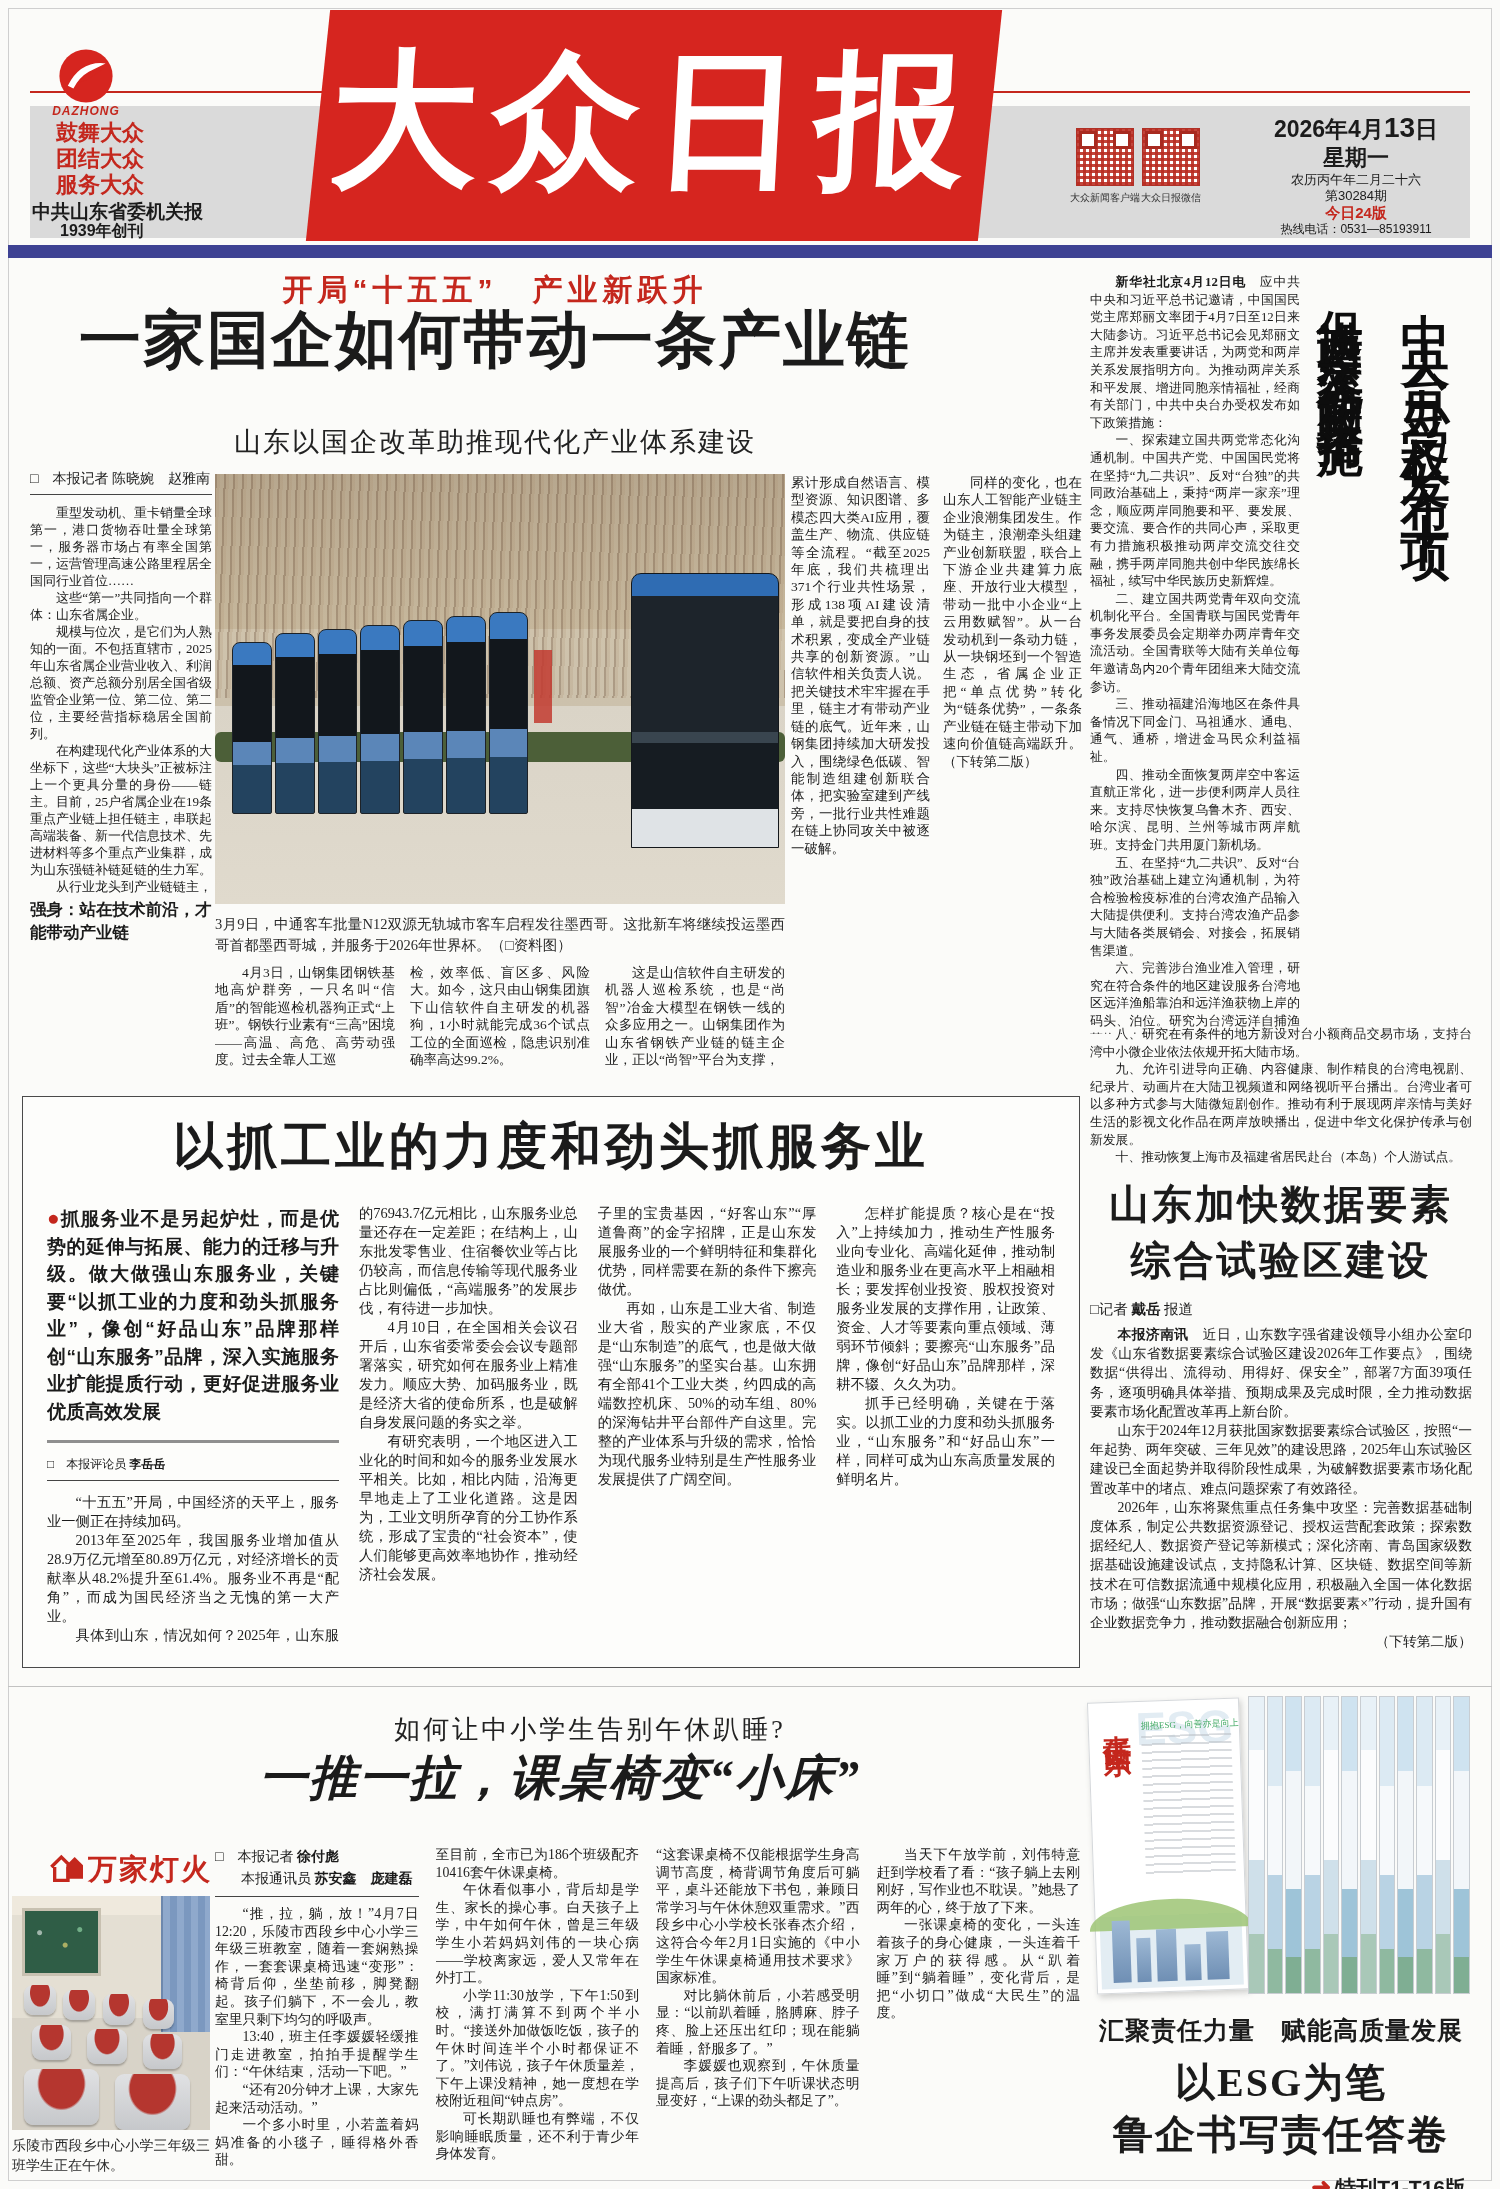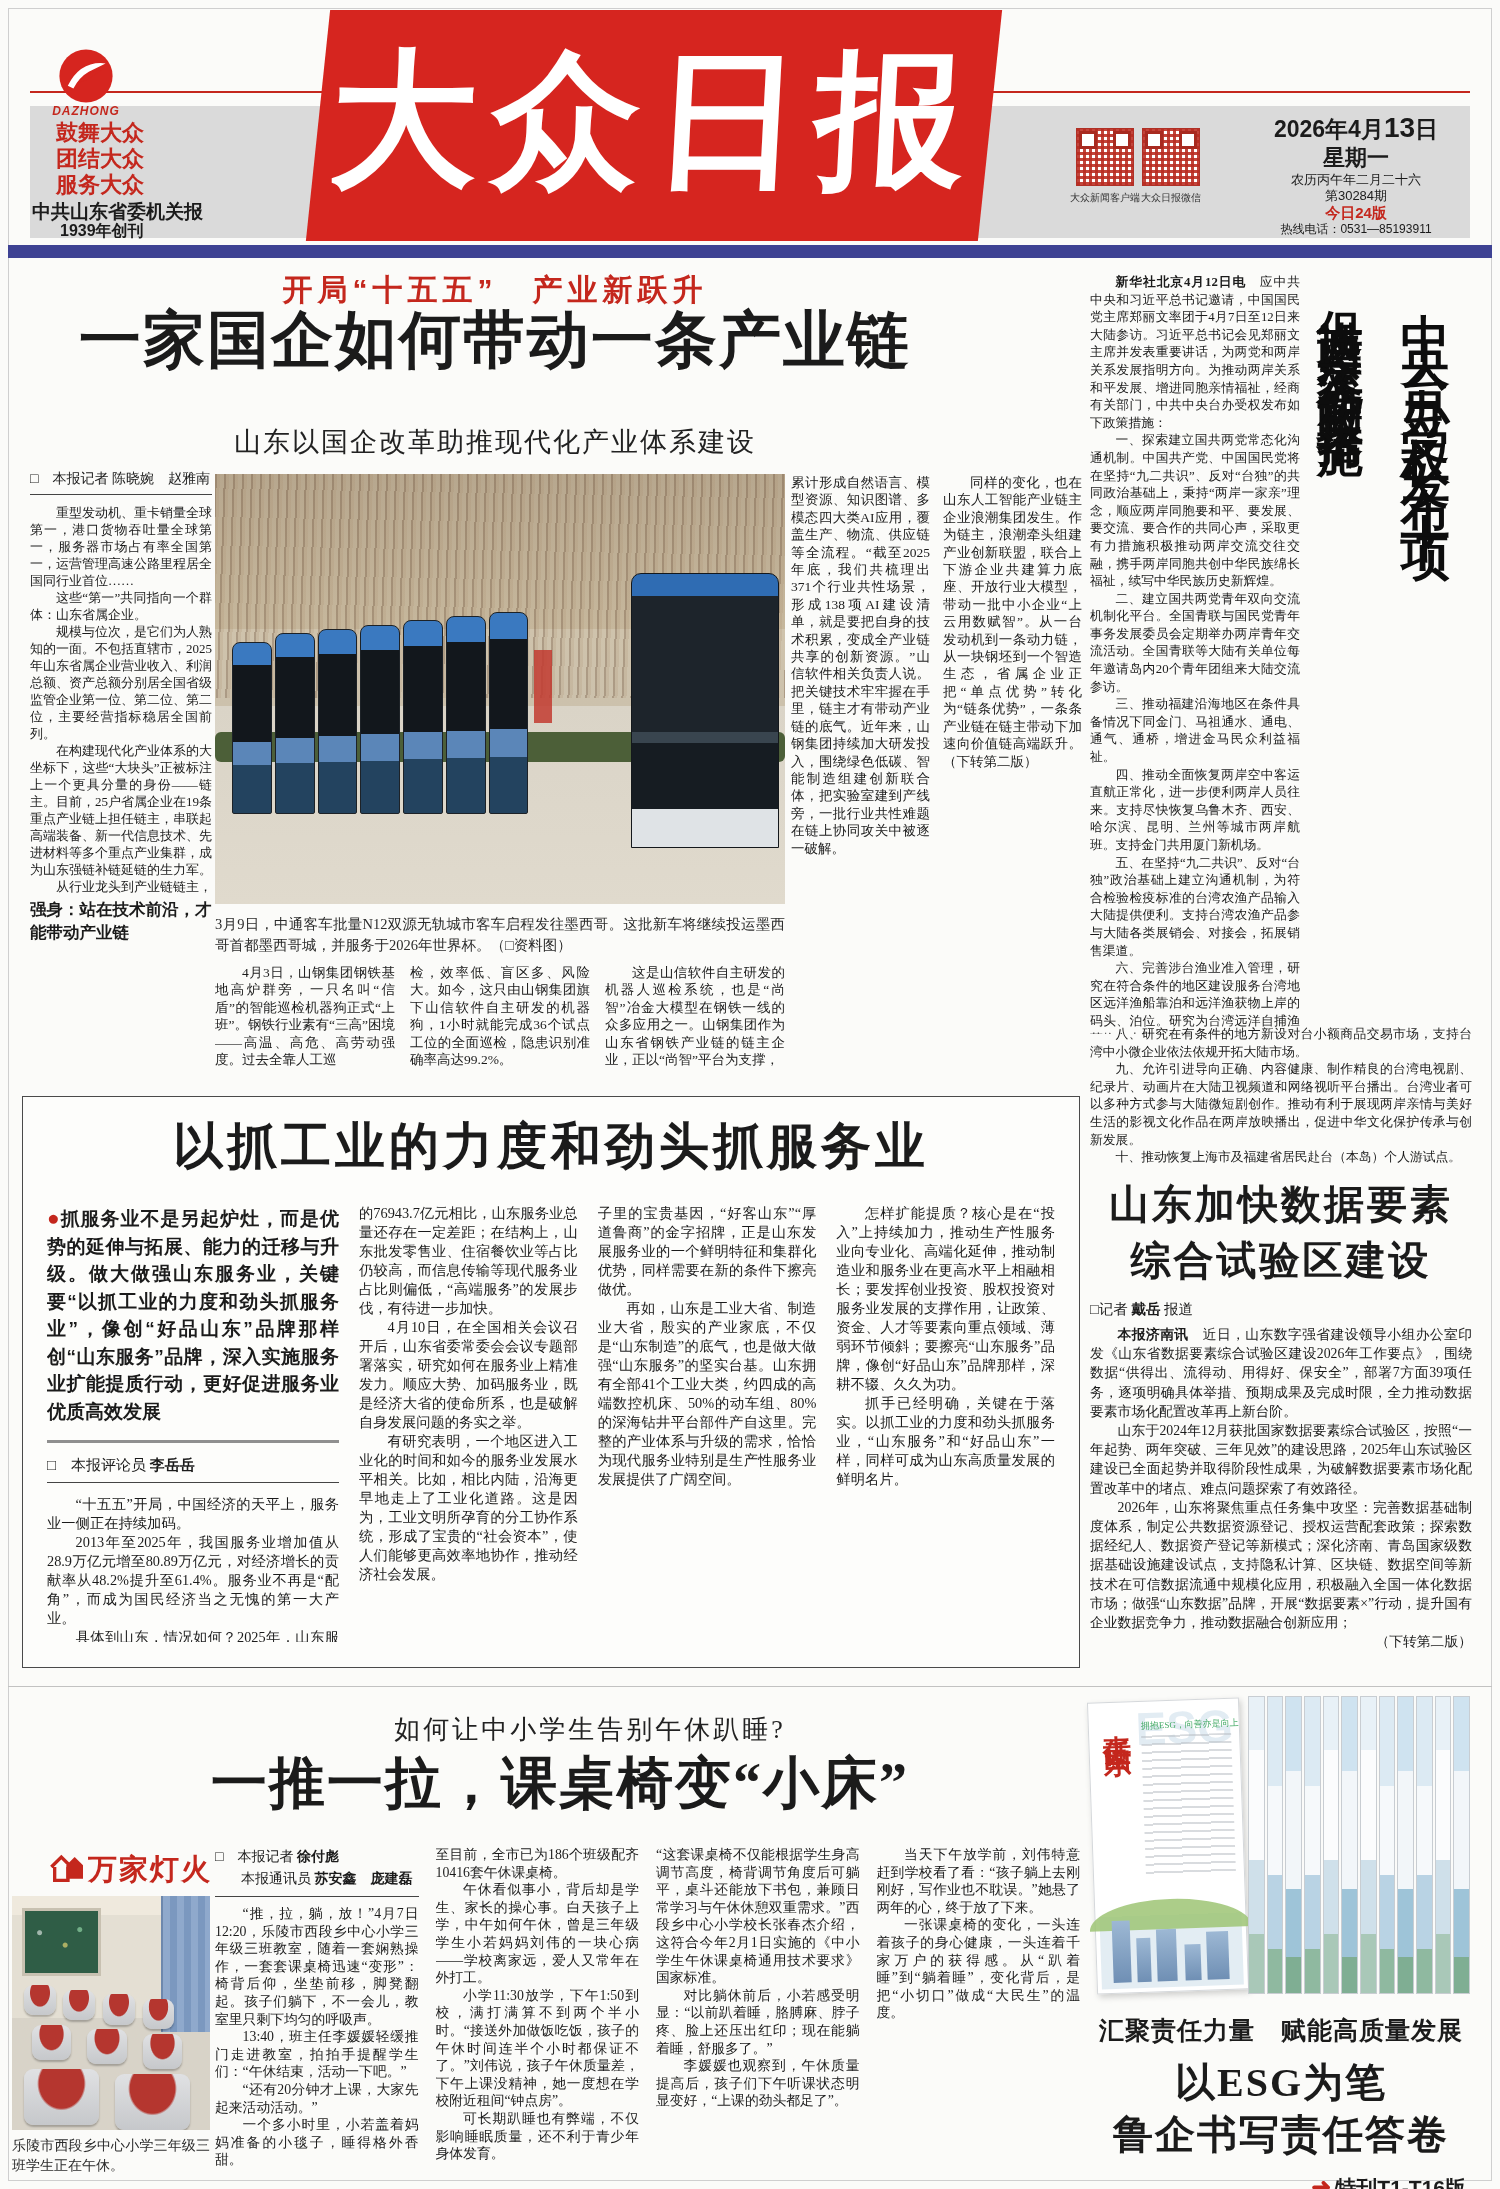--- a/index.html
+++ b/index.html
@@ -69,21 +69,21 @@
   .comm-lead { font-size:19px; line-height:27.5px; font-weight:bold;
                font-family:"Liberation Sans","DejaVu Sans",sans-serif; text-align:justify; }
   .comm-rule { height:3px; background:#8f8f8f; margin:15px 0 13px 0; }
   .commtext { font-size:14.3px; line-height:19px; }
 
   
   .data-headline { font-size:40px; font-weight:900; line-height:56px; letter-spacing:3px; }
 
   
   .nap-kicker { font-size:26px; letter-spacing:3px; color:#222; }
-  .nap-headline { font-size:56px; font-weight:900; letter-spacing:2px; }
+  .nap-headline { font-size:48px; font-weight:900; letter-spacing:2px;font-style:italic; }
   .brand { color:#c4271d; font-weight:900; font-size:29px; letter-spacing:2px; }
 
   
   .photo-class { background:linear-gradient(180deg,#efe9dd 0 8%, #e4dfd3 8% 52%, #d8d3c8 52% 100%); overflow:hidden; }
   .board { position:absolute; left:5%; top:5%; width:40%; height:29%; background:#2f5d46; border:3px solid #c8c1b1;
      background-image:radial-gradient(circle at 20% 35%, rgba(255,255,255,.55) 0 2px, transparent 3px),
        radial-gradient(circle at 55% 55%, rgba(255,230,120,.6) 0 2px, transparent 3px),
        radial-gradient(circle at 75% 30%, rgba(180,255,200,.5) 0 2px, transparent 3px); }
   .curtain { position:absolute; right:0; top:0; width:25%; height:58%; border-left:2px solid #6d88ad;
      background:repeating-linear-gradient(90deg,#8fa9cc 0 7px,#7b98bf 7px 14px); }
@@ -239,21 +239,21 @@
 </div>
 
 <div class="abs comm-box clip">
   <div class="sans comm-headline ctr">以抓工业的力度和劲头抓服务业</div>
   <div style="display:flex;gap:20px;margin-top:24px;height:438px;">
     <div style="width:292px;flex:none;" class="clip">
       <div class="comm-lead">
         <span class="red" style="font-size:21px;">●</span><span>抓服务业不是另起炉灶，而是优势的延伸与拓展、能力的迁移与升级。做大做强山东服务业，关键要“以抓工业的力度和劲头抓服务业”，像创“好品山东”品牌那样创“山东服务”品牌，深入实施服务业扩能提质行动，更好促进服务业优质高效发展</span>
       </div>
       <div class="comm-rule"></div>
-      <div style="font-size:15px;border-bottom:1px solid #444;padding-bottom:7px;">
+      <div style="font-size:12px;border-bottom:1px solid #444;padding-bottom:7px;">
         <span>□　本报评论员</span>
         <b>李岳岳</b>
       </div>
       <div class="commtext just" style="margin-top:12px;">
         <p class="bp">“十五五”开局，中国经济的天平上，服务业一侧正在持续加码。</p>
         <p class="bp">2013年至2025年，我国服务业增加值从28.9万亿元增至80.89万亿元，对经济增长的贡献率从48.2%提升至61.4%。服务业不再是“配角”，而成为国民经济当之无愧的第一大产业。</p>
         <p class="bp">具体到山东，情况如何？2025年，山东服务业增加值55881亿元，对全省经济增长贡献率达59.1%，拉动增长3.2个百分点。不过，也要看到，在规模上，与广东的84961.46亿元、江苏</p>
       </div>
     </div>
     <div style="flex:1;" class="commtext just clip">

